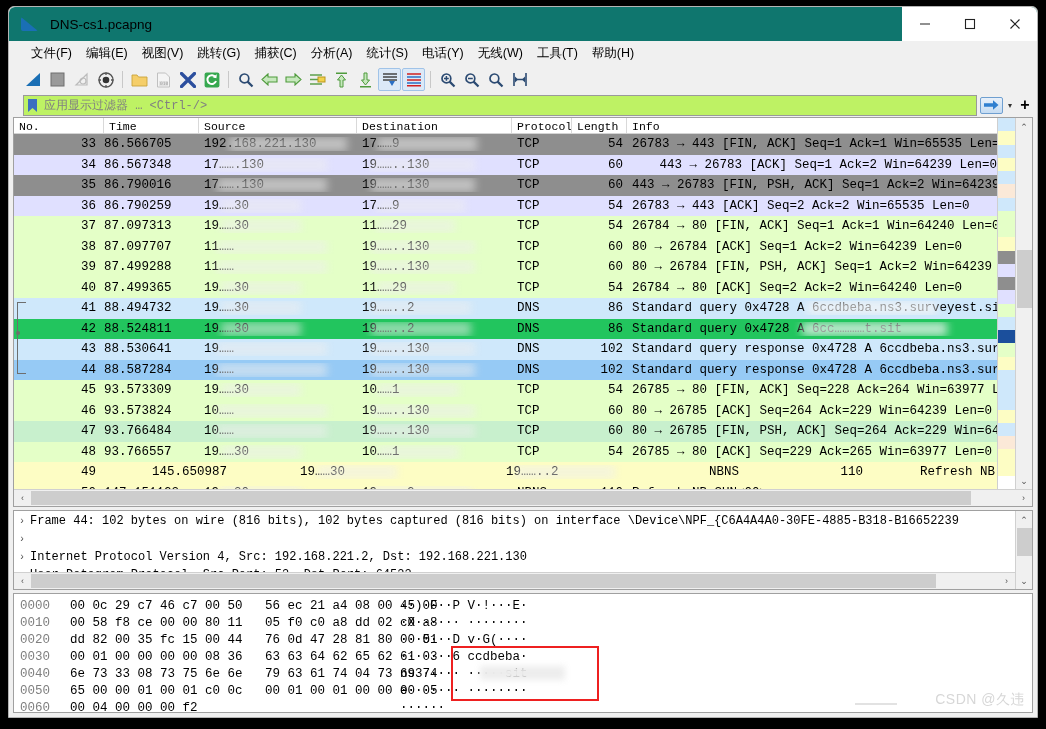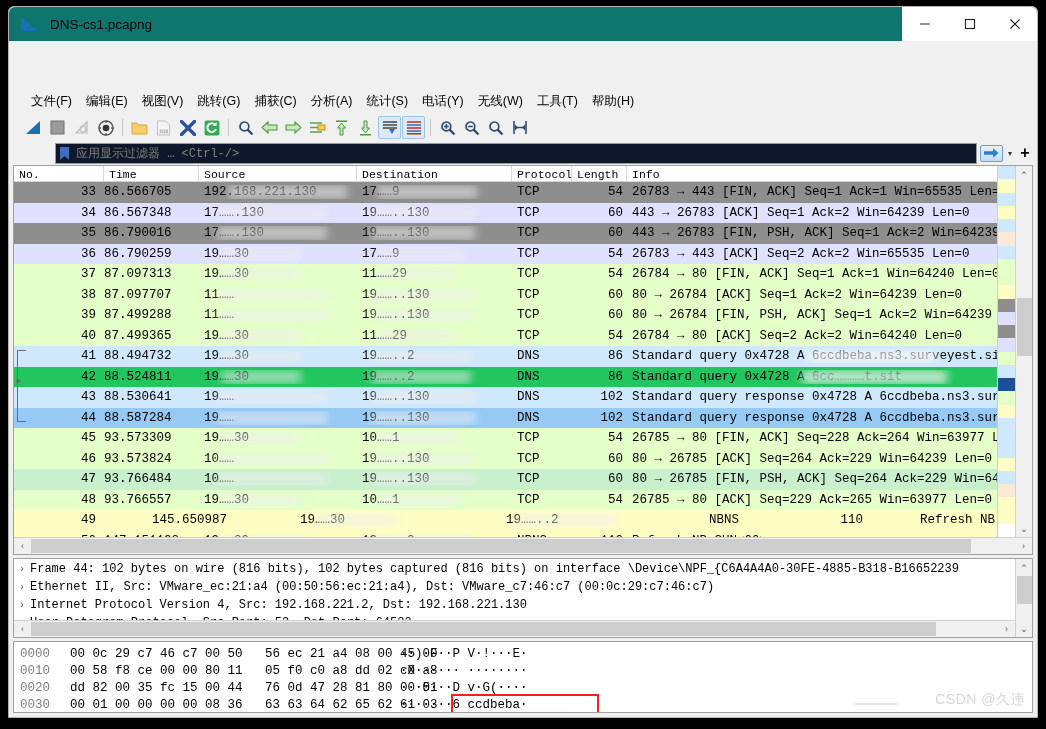--- a/index.html
+++ b/index.html
@@ -59,21 +59,20 @@
   .winbtn svg { display: block; }
 
   
   .menubar {
     height: 25px;
     background: #f0f0f0;
     display: flex;
     align-items: center;
     padding-left: 15px;
     flex: 0 0 auto;
-    margin-top: 48px;
   }
   .menu-item {
     font-size: 12.5px;
     color: #000;
     padding: 2px 7px;
     white-space: nowrap;
   }
 
   
   .toolbar {
@@ -106,26 +105,25 @@
     height: 24px;
     background: #f0f0f0;
     display: flex;
     align-items: center;
     padding: 0 4px 0 14px;
     flex: 0 0 auto;
   }
   .filter-input {
     flex: 1 1 auto;
     height: 21px;
-    background: #0f172a;
+    background: #bef264;
     border: 1px solid #9a9a9a;
     display: flex;
     align-items: center;
     padding-left: 2px;
-    margin-left: 32px;
   }
   .filter-bookmark {
     width: 13px; height: 15px;
     margin-right: 5px;
     position: relative;
     flex: 0 0 auto;
   }
   .filter-ph {
     font-family: "Liberation Mono", monospace;
     font-size: 12px;
@@ -570,21 +568,21 @@
               <div class="c-len">54</div>
               <div class="c-info" style="position: relative;">26783 → 443 [FIN, ACK] Seq=1 Ack=1 Win=65535 Len=0</div>
             </div>
             <div class="prow" style="background: rgb(224, 224, 255);">
               <div class="c-no">34</div>
               <div class="c-time">86.567348</div>
               <div class="c-src">17…….130<div class="ipmask" style="left: 18px; width: 110px;"></div></div>
               <div class="c-dst">19……..130<div class="ipmask" style="left: 14px; width: 104px;"></div></div>
               <div class="c-proto">TCP</div>
               <div class="c-len">60</div>
-              <div class="c-info" style="position: relative;">443 → 26783 [ACK] Seq=1 Ack=2 Win=64239 Len=0</div>
+              <div class="c-info" style="position: relative; text-align: right;">443 → 26783 [ACK] Seq=1 Ack=2 Win=64239 Len=0</div>
             </div>
             <div class="prow" style="background: rgb(142, 142, 142);">
               <div class="c-no">35</div>
               <div class="c-time">86.790016</div>
               <div class="c-src">17…….130<div class="ipmask" style="left: 18px; width: 110px;"></div></div>
               <div class="c-dst">19……..130<div class="ipmask" style="left: 14px; width: 104px;"></div></div>
               <div class="c-proto">TCP</div>
               <div class="c-len">60</div>
               <div class="c-info" style="position: relative;">443 → 26783 [FIN, PSH, ACK] Seq=1 Ack=2 Win=64239</div>
             </div>
@@ -779,21 +777,20 @@
 
   <div class="detail-wrap">
     <div class="detail-main">
       <div class="detail-rows" id="detail-rows">
           <div class="drow">
             <span class="dtwisty">›</span>
             <span>Frame 44: 102 bytes on wire (816 bits), 102 bytes captured (816 bits) on interface \Device\NPF_{C6A4A4A0-30FE-4885-B318-B16652239</span>
           </div>
           <div class="drow">
             <span class="dtwisty">›</span>
-            <span>Ethernet II, Src: VMware_ec:21:a4 (00:50:56:ec:21:a4), Dst: VMware_c7:46:c7 (00:0c:29:c7:46:c7)</span>
           </div>
           <div class="drow">
             <span class="dtwisty">›</span>
             <span>Internet Protocol Version 4, Src: 192.168.221.2, Dst: 192.168.221.130</span>
           </div>
           <div class="drow" style="clip-path: inset(0px 0px 55%);">
             <span class="dtwisty">›</span>
             <span>User Datagram Protocol, Src Port: 53, Dst Port: 64533</span>
           </div>
         </div>

